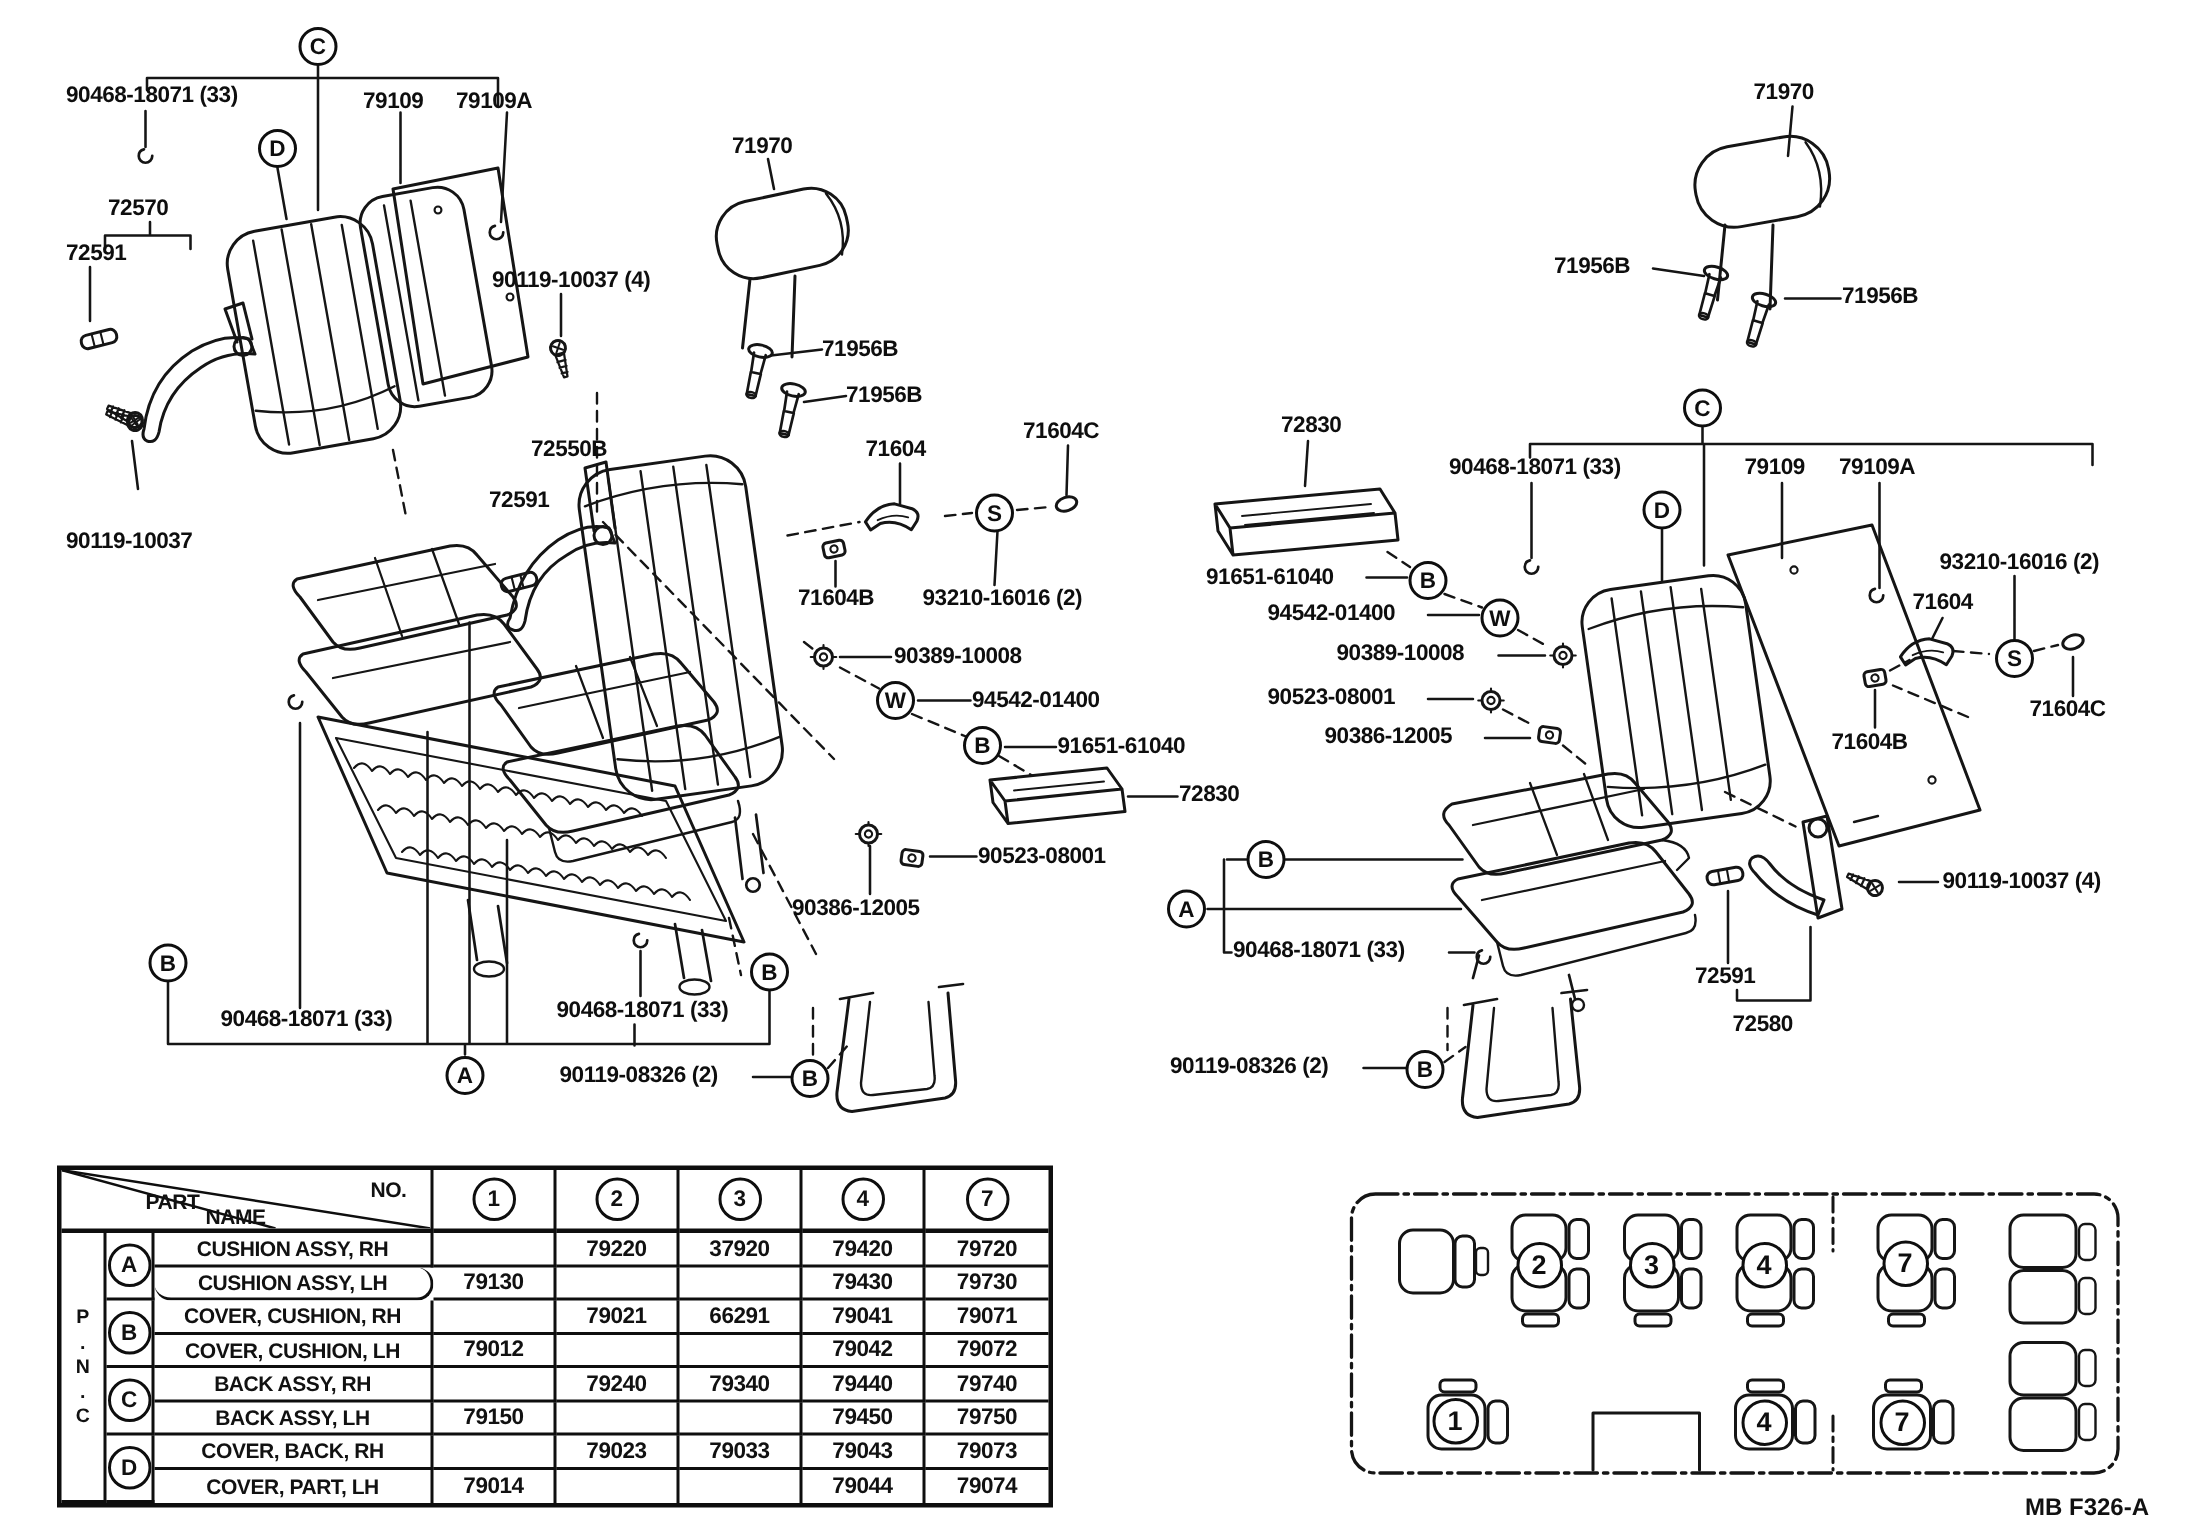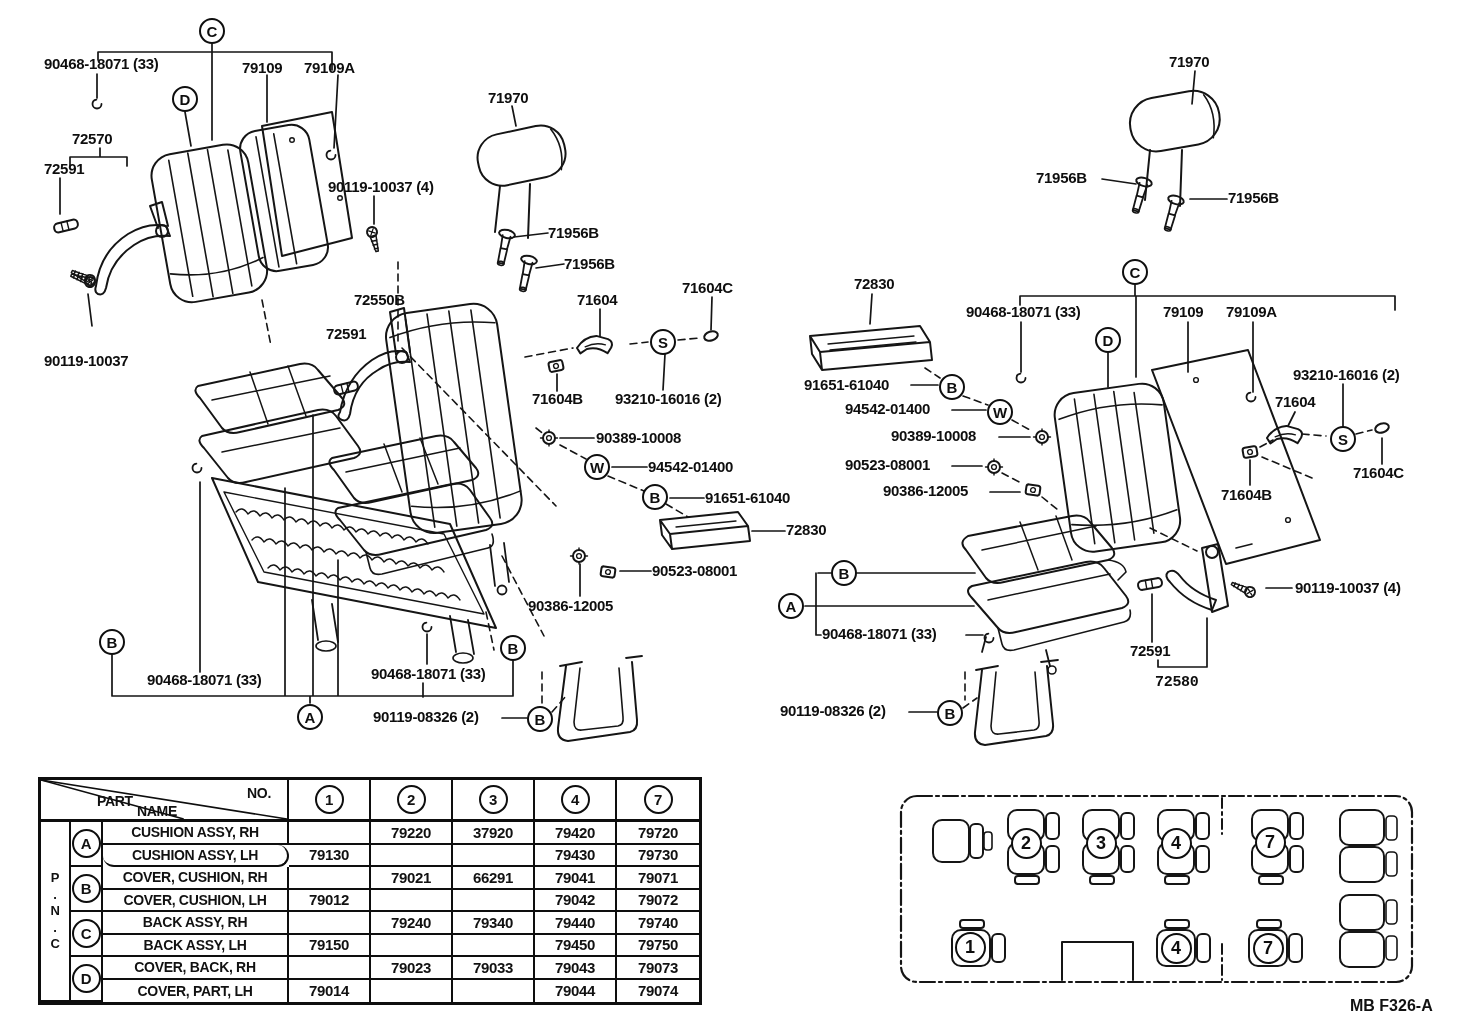--- a/index.html
+++ b/index.html
@@ -382,21 +382,21 @@
       <div class="callout" style="left: 804px; top: 377px;">91651-61040</div>
       <div class="callout" style="left: 845px; top: 401px;">94542-01400</div>
       <div class="callout" style="left: 891px; top: 428px;">90389-10008</div>
       <div class="callout" style="left: 845px; top: 457px;">90523-08001</div>
       <div class="callout" style="left: 883px; top: 483px;">90386-12005</div>
       <div class="callout" style="left: 1353px; top: 465px;">71604C</div>
       <div class="callout" style="left: 1221px; top: 487px;">71604B</div>
       <div class="callout" style="left: 1295px; top: 580px;">90119-10037 (4)</div>
       <div class="callout" style="left: 822px; top: 626px;">90468-18071 (33)</div>
       <div class="callout" style="left: 1130px; top: 643px;">72591</div>
-      <div class="callout" style="left: 1155px; top: 675px; font-family: Liberation Mono, monospace;">72580</div>
+      <div class="callout" style="left: 1155px; top: 675px;">72580</div>
       <div class="callout" style="left: 780px; top: 703px;">90119-08326 (2)</div>
     </div>
   <div id="marker-layer">
       <div class="marker" style="left: 199px; top: 18px;">C</div>
       <div class="marker" style="left: 172px; top: 86px;">D</div>
       <div class="marker" style="left: 650px; top: 329px;">S</div>
       <div class="marker" style="left: 584px; top: 454px;">W</div>
       <div class="marker" style="left: 642px; top: 484px;">B</div>
       <div class="marker" style="left: 99px; top: 629px;">B</div>
       <div class="marker" style="left: 297px; top: 704px;">A</div>

